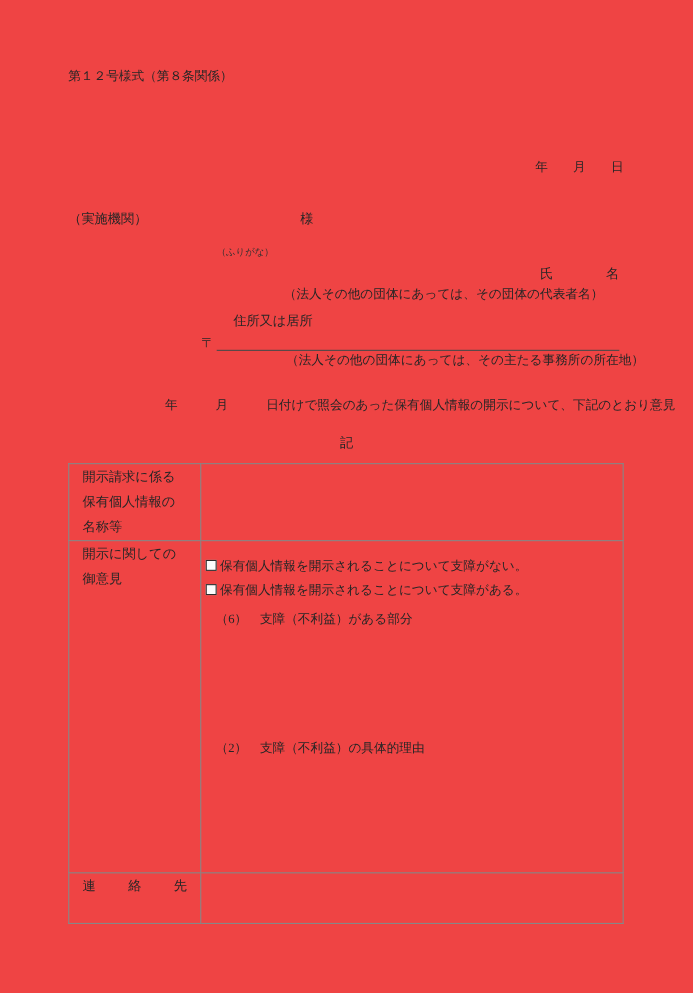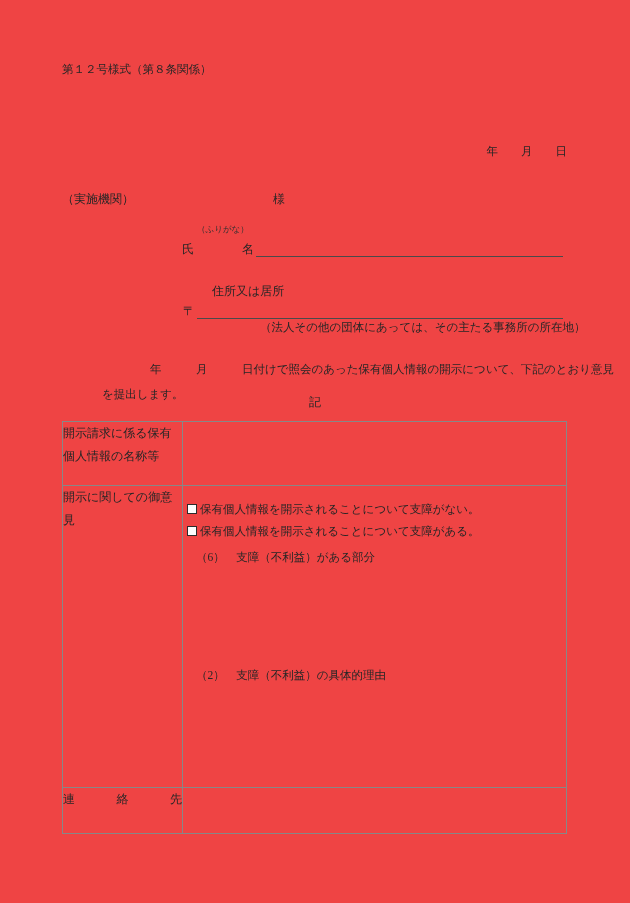--- a/index.html
+++ b/index.html
@@ -20,41 +20,41 @@
 
   .form-number { left: 62px; top: 62px; font-size: 11.5px; }
   .doc-title  { left: 155px; top: 100px; font-size: 15px; letter-spacing: 0.2px; white-space: nowrap; }
   .date-line  { top: 144px; right: 63px; font-size: 11.5px; }
 
   .recipient-agency { left: 62px;  top: 191px; font-family: Liberation Mono, monospace; }
   .recipient-honorific { left: 273px; top: 191px; }
 
   .furigana { left: 197px; top: 224px; font-size: 8.5px; color: #303030; }
 
-  .name-row { left: 182px; top: 241px; width: 381px; display: flex; align-items: flex-end; }
+  .name-row { left: 182px; top: 241px; width: 381px; display: flex; align-items: flex-end; flex-direction: column; }
   .name-row .row-label { white-space: pre; line-height: 16px; }
   .fill-line { flex: 1 1 auto; border-bottom: 1px solid #4a4a4a; height: 15px; margin-left: 2px; }
   .name-note { left: 258px; top: 260px; font-size: 11.5px; white-space: nowrap; }
 
   .address-label { left: 183px; top: 283px; margin-left: 29px; }
   .postal-row { left: 183px; top: 303px; width: 380px; display: flex; align-items: flex-end; }
   .postal-row .row-label { line-height: 16px; }
   .address-note { left: 260px; top: 320px; font-size: 11.5px; white-space: nowrap; }
 
   .intro { left: 62px; top: 357px; width: 512px; font-size: 11.5px; line-height: 25px; margin-left: 40px; }
   .section-mark { left: 0; top: 394px; width: 630px; text-align: center; }
 
   table.opinion-table {
     position: absolute; left: 62px; top: 421px;
     width: 505px; border-collapse: collapse; table-layout: fixed;
     font-size: 11.5px; color: #262626;
   }
   table.opinion-table td { border: 1px solid #878787; vertical-align: top; }
   td.label-cell {
-    width: 120px; padding: 0 0; font-size: 12px;
+    width: 120px; padding: 0 12px; font-size: 12px;
     line-height: 23px; word-break: break-all;
     vertical-align: middle;
   }
   td.label-cell.justify { text-align: justify; text-align-last: justify; }
   tr.row-name  { height: 64px; }
   tr.row-opinion { height: 302px; }
   tr.row-contact { height: 46px; }
 
   .opinion-cell-inner { padding: 12px 6px 0 4px; }
   .chk-line { line-height: 22px; white-space: nowrap; }
@@ -78,31 +78,31 @@
 
   <div class="abs recipient-agency">（実施機関）</div>
   <div class="abs recipient-honorific">様</div>
 
   <div class="abs furigana">（ふりがな）</div>
 
   <div class="abs name-row">
     <span class="row-label">氏　　　　名</span>
     <span class="fill-line"></span>
   </div>
+  <div class="abs name-note">（法人その他の団体にあっては、その団体の代表者名）</div>
 
   <div class="abs address-label">住所又は居所</div>
   <div class="abs postal-row">
     <span class="row-label">〒</span>
     <span class="fill-line"></span>
   </div>
   <div class="abs address-note">（法人その他の団体にあっては、その主たる事務所の所在地）</div>
 
   <div class="abs intro">
     <div class="pre">　　　　年　　　月　　　日付けで照会のあった保有個人情報の開示について、下記のとおり意見</div>
-    <div>を提出します。</div>
   </div>
 
   <div class="abs section-mark">記</div>
 
   <table class="opinion-table">
     <tbody>
         <tr class="row-name">
       <td class="label-cell">開示請求に係る保有個人情報の名称等</td>
       <td></td>
     </tr>

